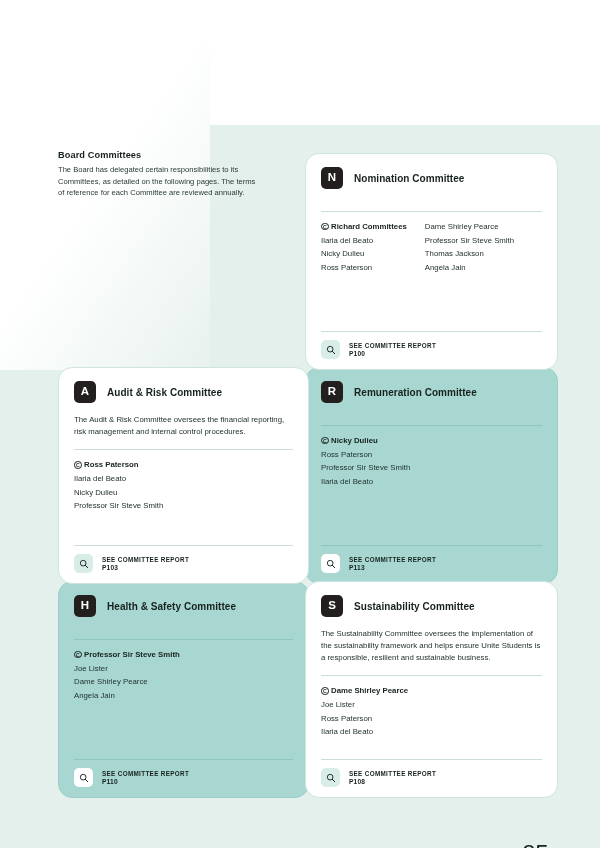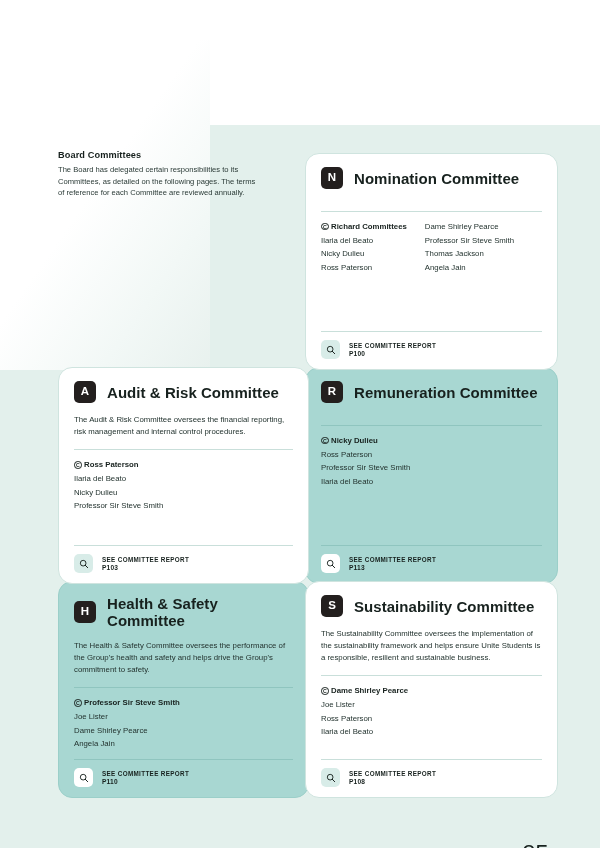--- a/index.html
+++ b/index.html
@@ -56,21 +56,21 @@
   .card.teal  { background: #a8d7d2; border-color: #9bcfc9; }
 
   .card-head { display: flex; align-items: center; gap: 11px; margin-bottom: 11px; }
   .badge {
     width: 22px; height: 22px; flex: 0 0 22px;
     background: #231f1e; border-radius: 5px;
     color: #ffffff; font-size: 11.5px; font-weight: bold;
     display: flex; align-items: center; justify-content: center;
     line-height: 1;
   }
-  .card-title { font-size: 15px; font-weight: bold; color: #17211e; letter-spacing: .05px; }
+  .card-title { font-size: 10px; font-weight: bold; color: #17211e; letter-spacing: .05px; }
 
   .card-desc { font-size: 7.8px; line-height: 1.56; color: #23332f; }
 
   .divider { height: 1px; background: #c9dfda; margin: 11px 0 9px 0; }
   .card.teal .divider { background: #8fc5bf; }
 
   .members { display: flex; gap: 18px; }
   .mcol { display: flex; flex-direction: column; gap: 1px; min-width: 0; }
   .member { font-size: 7.8px; line-height: 1.62; color: #23332f; white-space: nowrap; }
   .member.chair { font-weight: bold; color: #17211e; }
@@ -238,21 +238,20 @@
         </div>
       </div>
     </div>
   </div>
 
   <div class="card teal" id="card-health">
     <div class="card-head">
       <div class="badge">H</div>
       <div class="card-title">Health &amp; Safety Committee</div>
     </div>
-    <div class="card-desc">The Health &amp; Safety Committee oversees the performance of the Group's health and safety and helps drive the Group's commitment to safety.</div>
     <div class="divider"></div>
     <div class="members">
       <div class="mcol">
         <div class="member chair"><span class="chair-mark">C</span><span>Professor Sir Steve Smith</span></div>
         <div class="member">Joe Lister</div>
         <div class="member">Dame Shirley Pearce</div>
         <div class="member">Angela Jain</div>
       </div>
     </div>
     <div class="card-foot-wrap">

